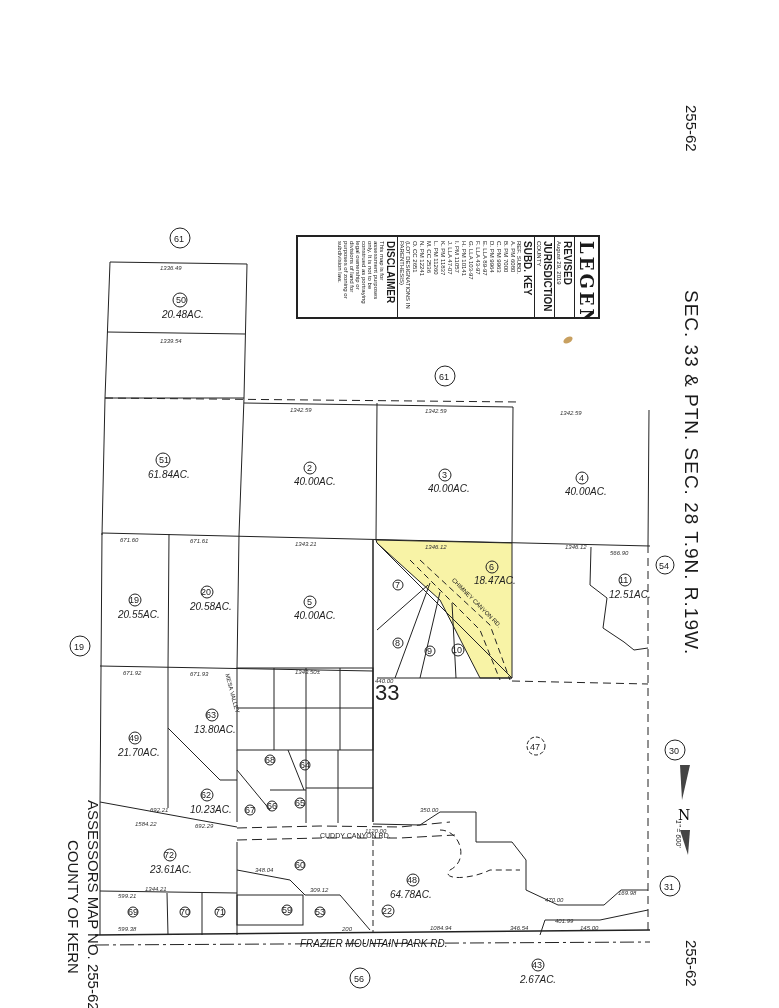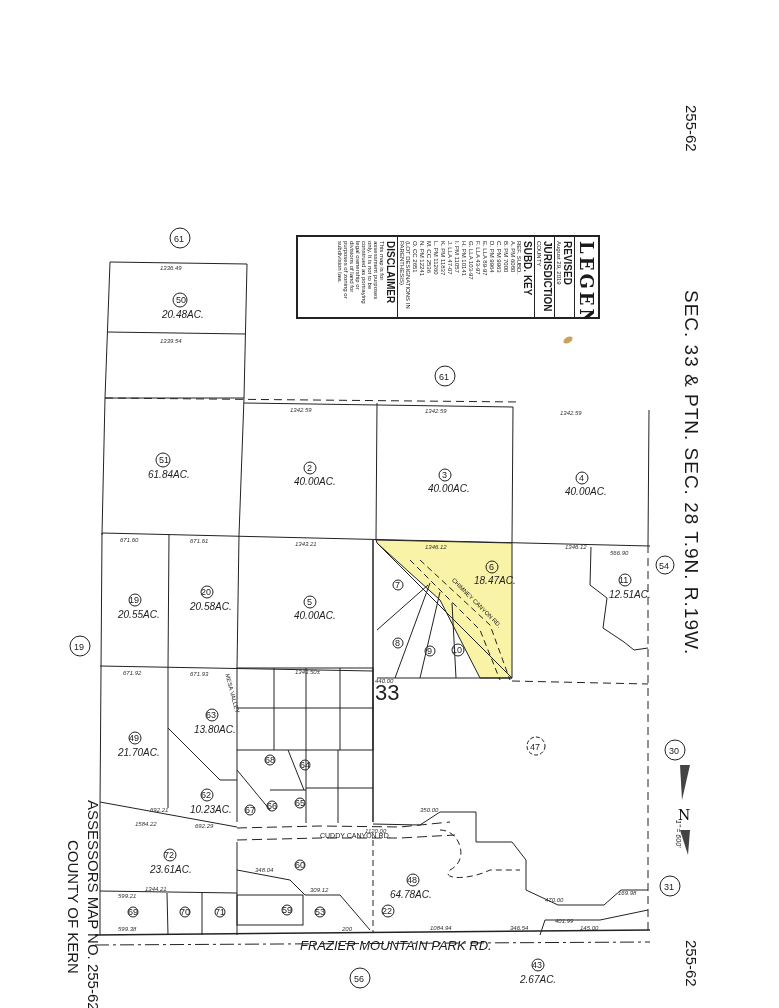--- a/index.html
+++ b/index.html
@@ -367,16 +367,16 @@
 <div class="rot mapno-top" style="left:700px; top:105px; transform: rotate(90deg);">255-62</div>
 <div class="rot title" style="left:702px; top:290px; transform: rotate(90deg);">SEC. 33 &amp; PTN. SEC. 28 T.9N. R.19W.</div>
 <div class="rot mapno-bot" style="left:700px; top:940px; transform: rotate(90deg);">255-62</div>
 <div class="rot" style="left:682px; top:820px; transform: rotate(90deg); font-size:7px; font-style:italic;">1" = 600'</div>
 
 <div style="position:absolute; left:60px; top:800px; width:50px; height:200px;">
   <div class="rot assessor" style="left:42px; top:0; transform: rotate(90deg);">ASSESSORS MAP NO. 255-62</div>
   <div class="rot assessor" style="left:22px; top:40px; transform: rotate(90deg);">COUNTY OF KERN</div>
 </div>
 
-<div class="rot" style="left:300px; top:938px; font-size:13px; font-style:italic;">FRAZIER MOUNTAIN PARK RD.</div>
+<div class="rot" style="left:300px; top:938px; font-size:10px; font-style:italic;">FRAZIER MOUNTAIN PARK RD.</div>
 <div class="rot" style="left:320px; top:832px; font-size:7px;">CUDDY CANYON RD.</div>
 <div class="rot" style="left:455px; top:577px; font-size:6px; transform: rotate(45deg);">CHIMNEY CANYON RD.</div>
 <div class="rot" style="left:230px; top:673px; font-size:6px; transform: rotate(75deg);">MESA VALLEY</div>
 
 </body></html>

